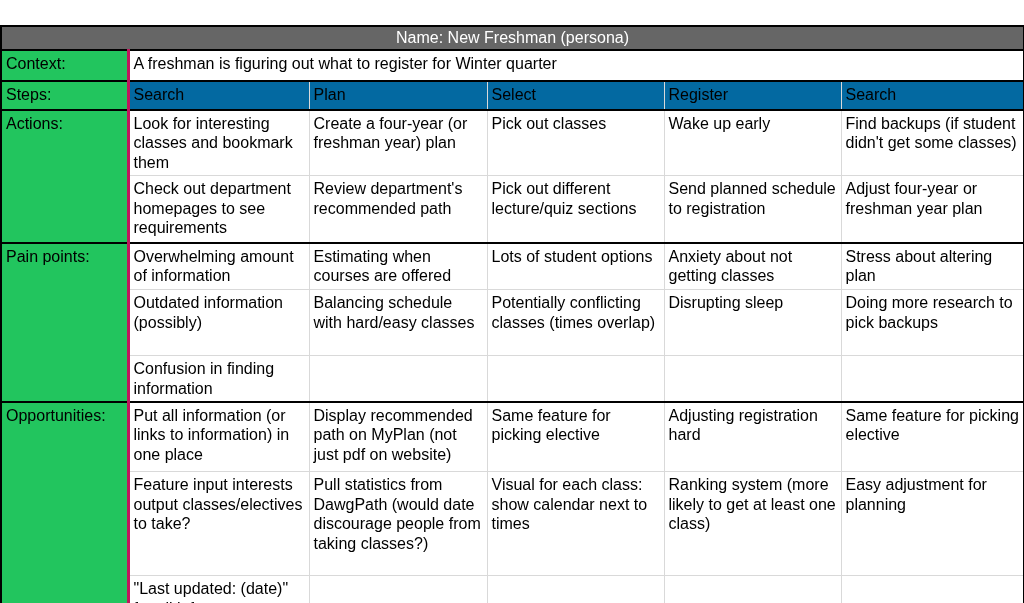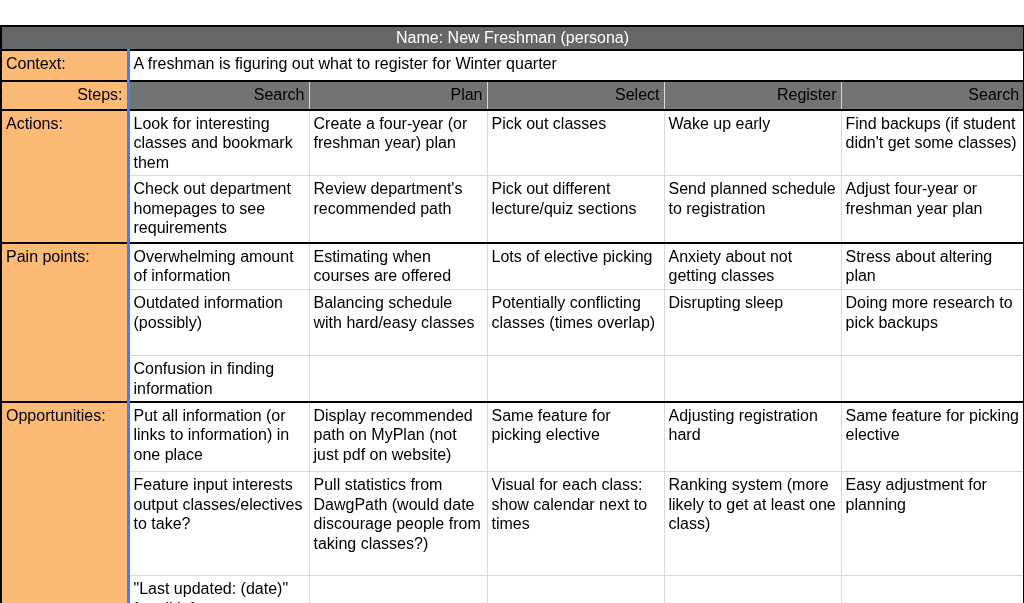--- a/index.html
+++ b/index.html
@@ -38,34 +38,34 @@
   tr.title-row td {
     background: #666666;
     color: #ffffff;
     text-align: center;
     padding: 1px 4px;
     border: 2px solid #000000;
     border-bottom: 2px solid #000000;
   }
   
   td.label-cell {
-    background: #fdba74;
+    background: #22c55e;
     border-left: 2px solid #000000;
-    border-right: 3px solid #3b82f6;
+    border-right: 3px solid #be185d;
   }
   
-  td.step-cell { background: #737373; }
+  td.step-cell { background: #0369a1; }
   
   tr.section-top td { border-top: 2px solid #000000; }
   
   td.last-col { border-right: 2px solid #000000; }
   
   tr.h-title   { height: 21px; }
   tr.h-context { height: 31px; }
-  tr.h-steps   { height: 29px; text-align: right; }
+  tr.h-steps   { height: 29px; }
   tr.h-act1    { height: 66px; }
   tr.h-act2    { height: 67px; }
   tr.h-pain1   { height: 47px; }
   tr.h-pain2   { height: 66px; }
   tr.h-pain3   { height: 46px; }
   tr.h-opp1    { height: 70px; }
   tr.h-opp2    { height: 104px; padding-left: 20px; }
   tr.h-opp3    { height: 45px; }
   tr.h-extra   { height: 40px; }
 </style>
@@ -115,21 +115,21 @@
       <td>Review department's recommended path</td>
       <td>Pick out different lecture/quiz sections</td>
       <td>Send planned schedule to registration</td>
       <td class="last-col">Adjust four-year or freshman year plan</td>
     </tr>
 
     <tr class="section-top h-pain1">
       <td class="label-cell" rowspan="3">Pain points:</td>
       <td>Overwhelming amount of information</td>
       <td>Estimating when courses are offered</td>
-      <td>Lots of elective picking</td>
+      <td>Lots of student options</td>
       <td>Anxiety about not getting classes</td>
       <td class="last-col">Stress about altering plan</td>
     </tr>
     <tr class="h-pain2">
       <td>Outdated information (possibly)</td>
       <td>Balancing schedule with hard/easy classes</td>
       <td>Potentially conflicting classes (times overlap)</td>
       <td>Disrupting sleep</td>
       <td class="last-col">Doing more research to pick backups</td>
     </tr>

